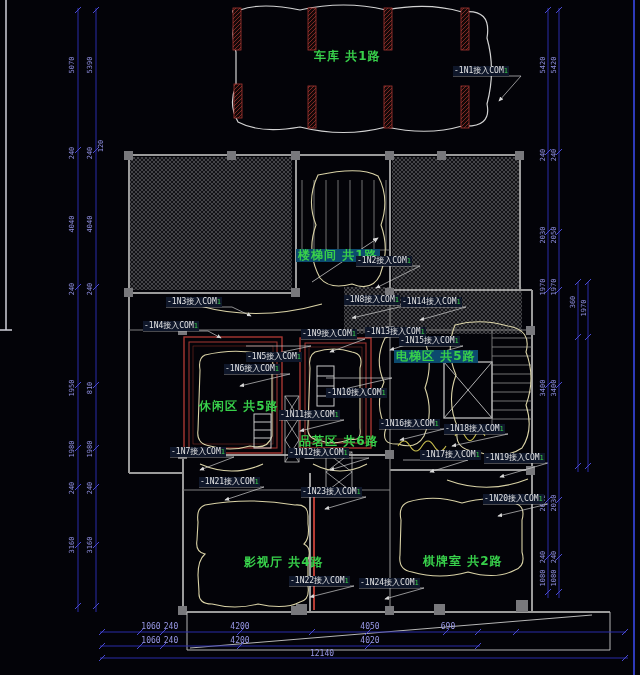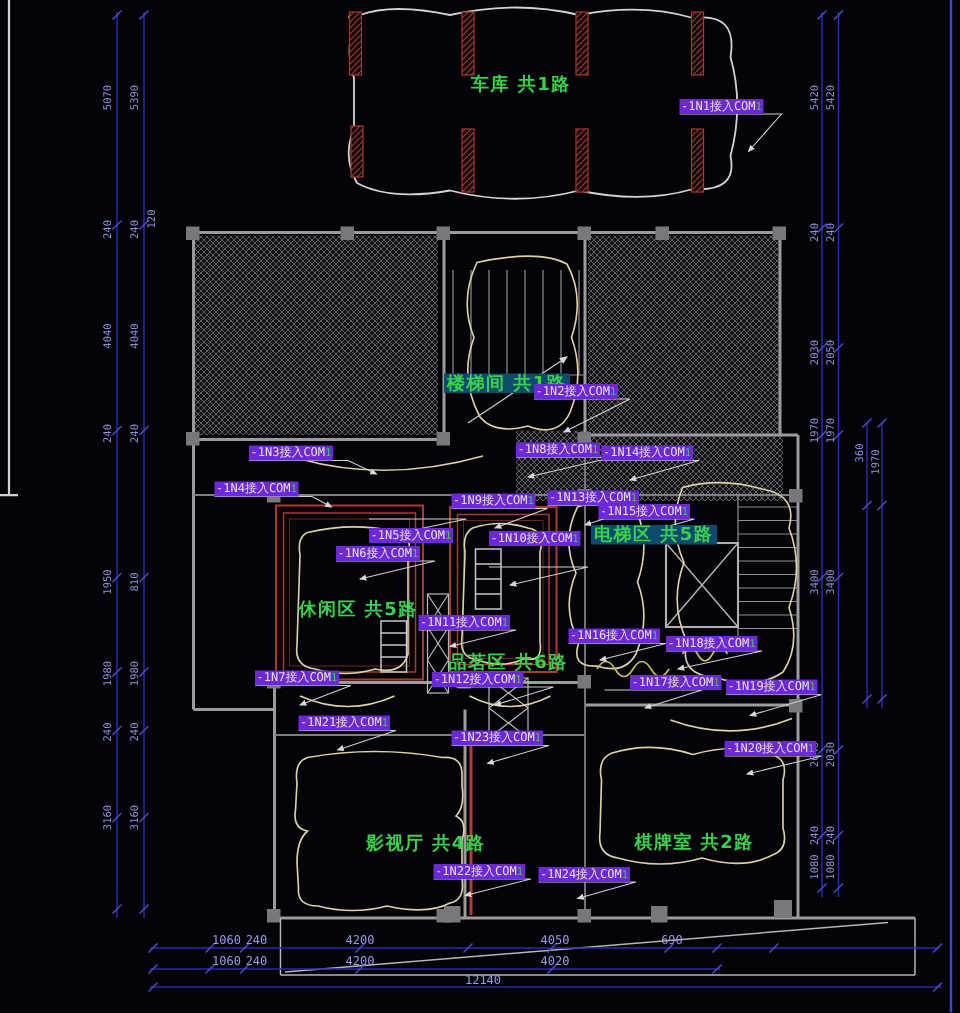--- a/index.html
+++ b/index.html
@@ -1,20 +1,20 @@
 <!DOCTYPE html>
 <html><head>
 <meta charset="utf-8">
 <style>
   html,body{margin:0;padding:0;background:#000;}
   .stage{position:relative;width:640px;height:675px;background:#030308;overflow:hidden;
          font-family:"DejaVu Sans Mono",monospace;}
   .stage svg{position:absolute;left:0;top:0;}
   .cl{position:absolute;z-index:3;font:8px/10px "DejaVu Sans Mono",monospace;color:#e3e3e3;
-      background:#6d28d9;padding:0 1px;white-space:nowrap;letter-spacing:0;}
+      background:#0f172a;padding:0 1px;white-space:nowrap;letter-spacing:0;}
   .cl .sfx{color:#38d14b;font-size:7px;}
   .rl{position:absolute;z-index:3;font:bold 12px/13px "DejaVu Sans",sans-serif;color:#38d14b;
       letter-spacing:1px;white-space:nowrap;}
   .rl.bg{background:#0c4a6e;padding:0 2px;text-align:right;}
   .dt{font:7px "DejaVu Sans Mono",monospace;fill:#8f8fe0;text-anchor:middle;}
   .dtb{font:8px "DejaVu Sans Mono",monospace;fill:#9a9ae8;text-anchor:middle;}
 </style>
 </head>
 <body>
 
@@ -233,21 +233,21 @@
 
 <div class="cl" style="left:453px;top:66px"><span>-1N1接入COM</span><span class="sfx">1</span></div>
 <div class="cl" style="left:356px;top:256px"><span>-1N2接入COM</span><span class="sfx">1</span></div>
 <div class="cl" style="left:166px;top:297px"><span>-1N3接入COM</span><span class="sfx">1</span></div>
 <div class="cl" style="left:143px;top:321px"><span>-1N4接入COM</span><span class="sfx">1</span></div>
 <div class="cl" style="left:246px;top:352px"><span>-1N5接入COM</span><span class="sfx">1</span></div>
 <div class="cl" style="left:224px;top:364px"><span>-1N6接入COM</span><span class="sfx">1</span></div>
 <div class="cl" style="left:170px;top:447px"><span>-1N7接入COM</span><span class="sfx">1</span></div>
 <div class="cl" style="left:344px;top:295px"><span>-1N8接入COM</span><span class="sfx">1</span></div>
 <div class="cl" style="left:301px;top:329px"><span>-1N9接入COM</span><span class="sfx">1</span></div>
-<div class="cl" style="left:326px;top:354px"><span>-1N10接入COM</span><span class="sfx">1</span></div>
+<div class="cl" style="left:326px;top:388px"><span>-1N10接入COM</span><span class="sfx">1</span></div>
 <div class="cl" style="left:279px;top:410px"><span>-1N11接入COM</span><span class="sfx">1</span></div>
 <div class="cl" style="left:288px;top:448px"><span>-1N12接入COM</span><span class="sfx">1</span></div>
 <div class="cl" style="left:365px;top:327px"><span>-1N13接入COM</span><span class="sfx">1</span></div>
 <div class="cl" style="left:401px;top:297px"><span>-1N14接入COM</span><span class="sfx">1</span></div>
 <div class="cl" style="left:399px;top:336px"><span>-1N15接入COM</span><span class="sfx">1</span></div>
 <div class="cl" style="left:379px;top:419px"><span>-1N16接入COM</span><span class="sfx">1</span></div>
 <div class="cl" style="left:420px;top:450px"><span>-1N17接入COM</span><span class="sfx">1</span></div>
 <div class="cl" style="left:444px;top:424px"><span>-1N18接入COM</span><span class="sfx">1</span></div>
 <div class="cl" style="left:484px;top:453px"><span>-1N19接入COM</span><span class="sfx">1</span></div>
 <div class="cl" style="left:483px;top:494px"><span>-1N20接入COM</span><span class="sfx">1</span></div>

